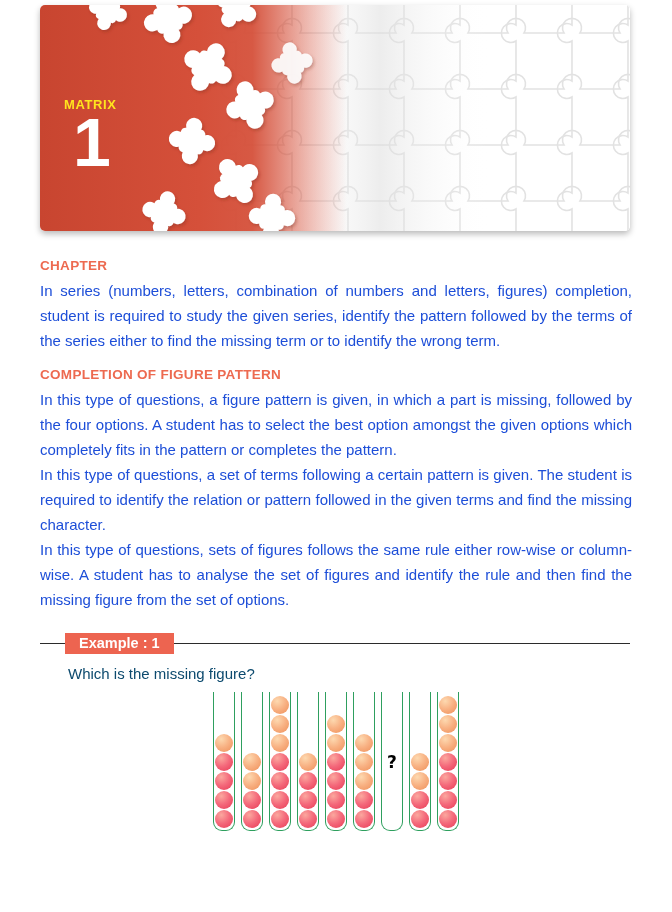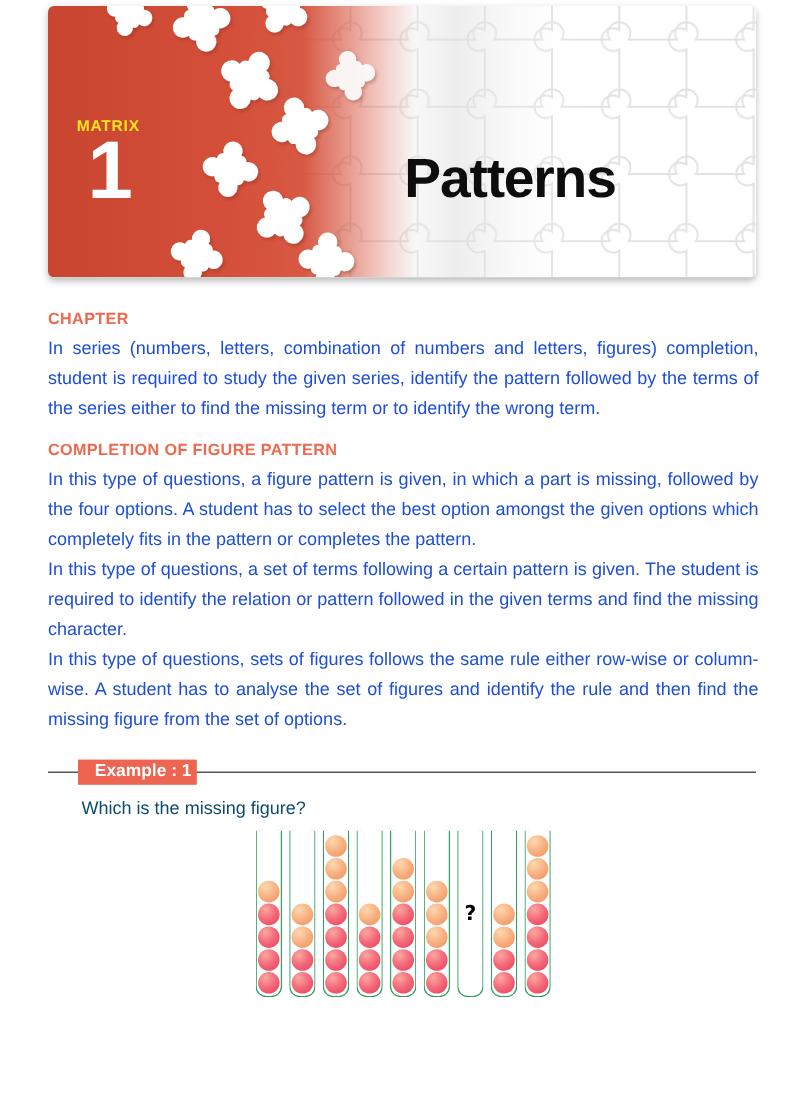--- a/index.html
+++ b/index.html
@@ -45,21 +45,21 @@
 
   
   .example-row { position:relative; height:22px; margin-top:21px; }
   .rule-line {
     position:absolute; left:0; right:2px; top:10px;
     border-top:1.6px solid #2b2b2b;
   }
   .example-badge {
     position:absolute; left:25px; top:0;
     background:var(--badge,#ed6450); color:#fff; font-weight:bold;
-    font-size:14.5px; padding:2px 4px 3px 14px;
+    font-size:14.5px; padding:2px 14px 3px 14px;
   }
   .question { margin:10px 0 0 28px; color:#0c4a6e; font-size:15px; }
 
   
   .figure {
     margin-top:7px; display:flex; justify-content:center;
     align-items:flex-end; gap:6px; height:142px;
   }
   .tube {
     position:relative; width:22px; height:139px; box-sizing:border-box;
@@ -130,21 +130,20 @@
         <use href="#pc" transform="translate(152,136) rotate(8) scale(0.95)"></use>
         <use href="#pc" transform="translate(196,176) rotate(-32)"></use>
         <use href="#pc" transform="translate(124,208) rotate(14) scale(0.9)"></use>
         <use href="#pc" transform="translate(232,212) rotate(4) scale(0.95)"></use>
         <use href="#pc" transform="translate(252,58) rotate(-10) scale(0.85)" opacity="0.9"></use>
       </g>
     </svg>
 
     <div class="chapter-label">MATRIX</div>
     <div class="chapter-number">1</div>
-    <div class="chapter-title">Patterns</div>
   </div>
 
   <div class="content">
     <div id="sections">
         <h3 class="sec-head">CHAPTER</h3>
         <p class="sec-body">In series (numbers, letters, combination of numbers and letters, figures) completion, student is required to study the given series, identify the pattern followed by the terms of the series either to find the missing term or to identify the wrong term.</p>
         <h3 class="sec-head">COMPLETION OF FIGURE PATTERN</h3>
         <p class="sec-body">In this type of questions, a figure pattern is given, in which a part is missing, followed by the four options. A student has to select the best option amongst the given options which completely fits in the pattern or completes the pattern.</p>
         <p class="sec-body">In this type of questions, a set of terms following a certain pattern is given. The student is required to identify the relation or pattern followed in the given terms and find the missing character.</p>
         <p class="sec-body">In this type of questions, sets of figures follows the same rule either row-wise or column-wise. A student has to analyse the set of figures and identify the rule and then find the missing figure from the set of options.</p>

